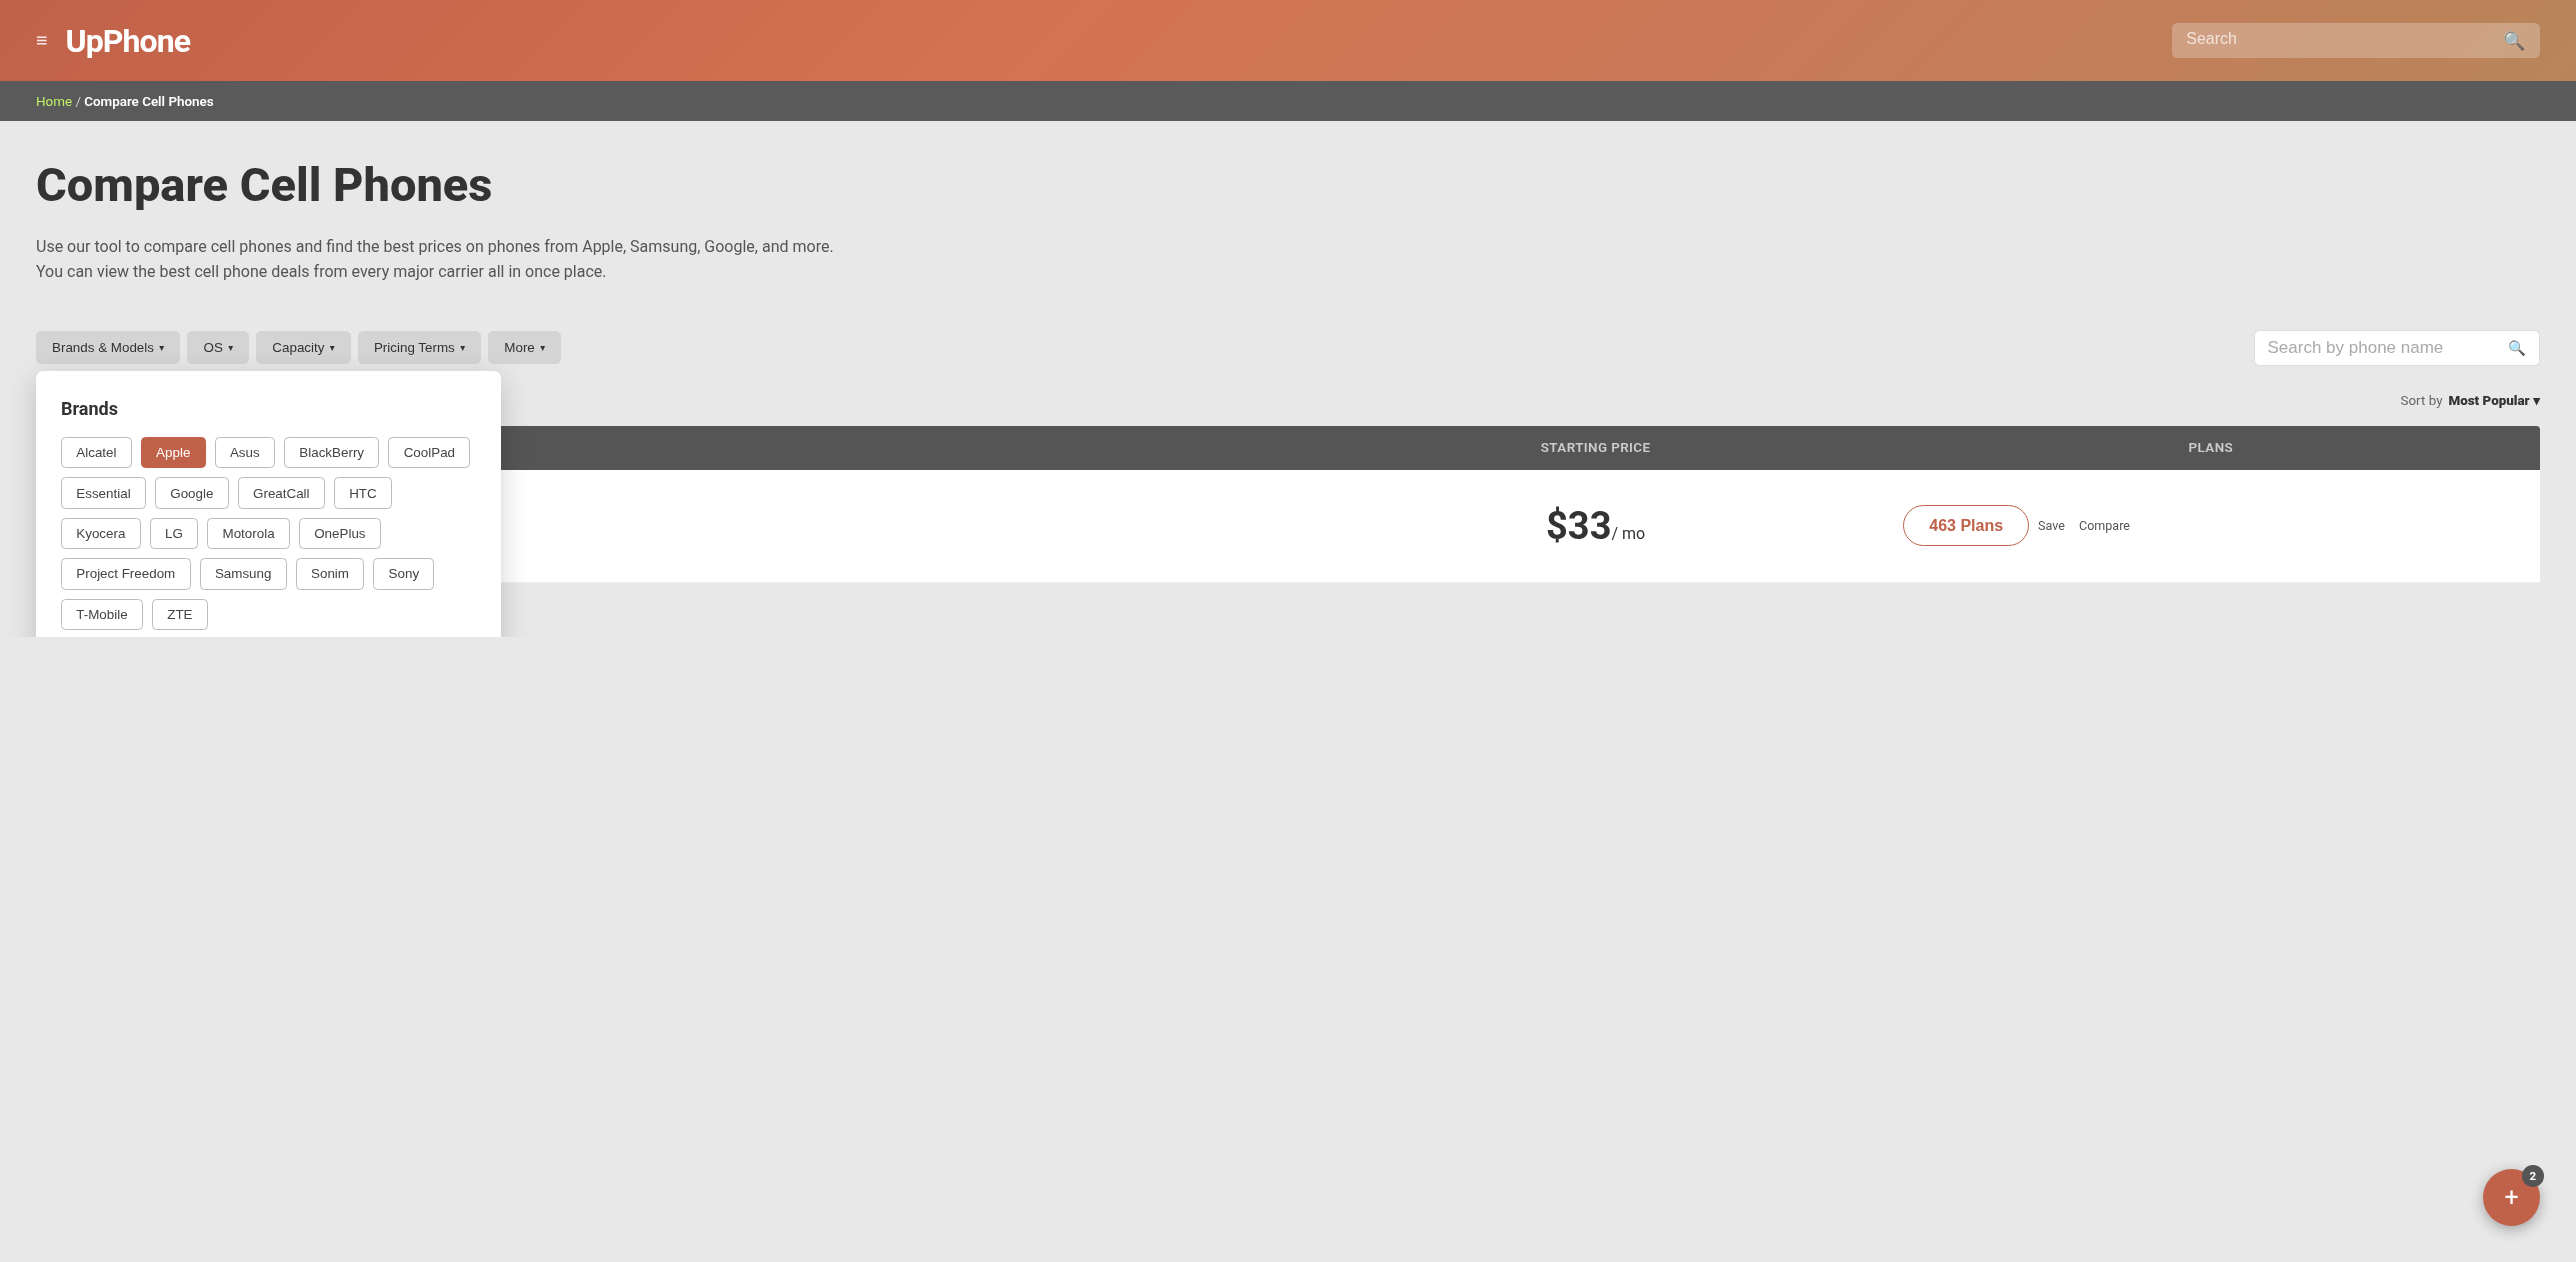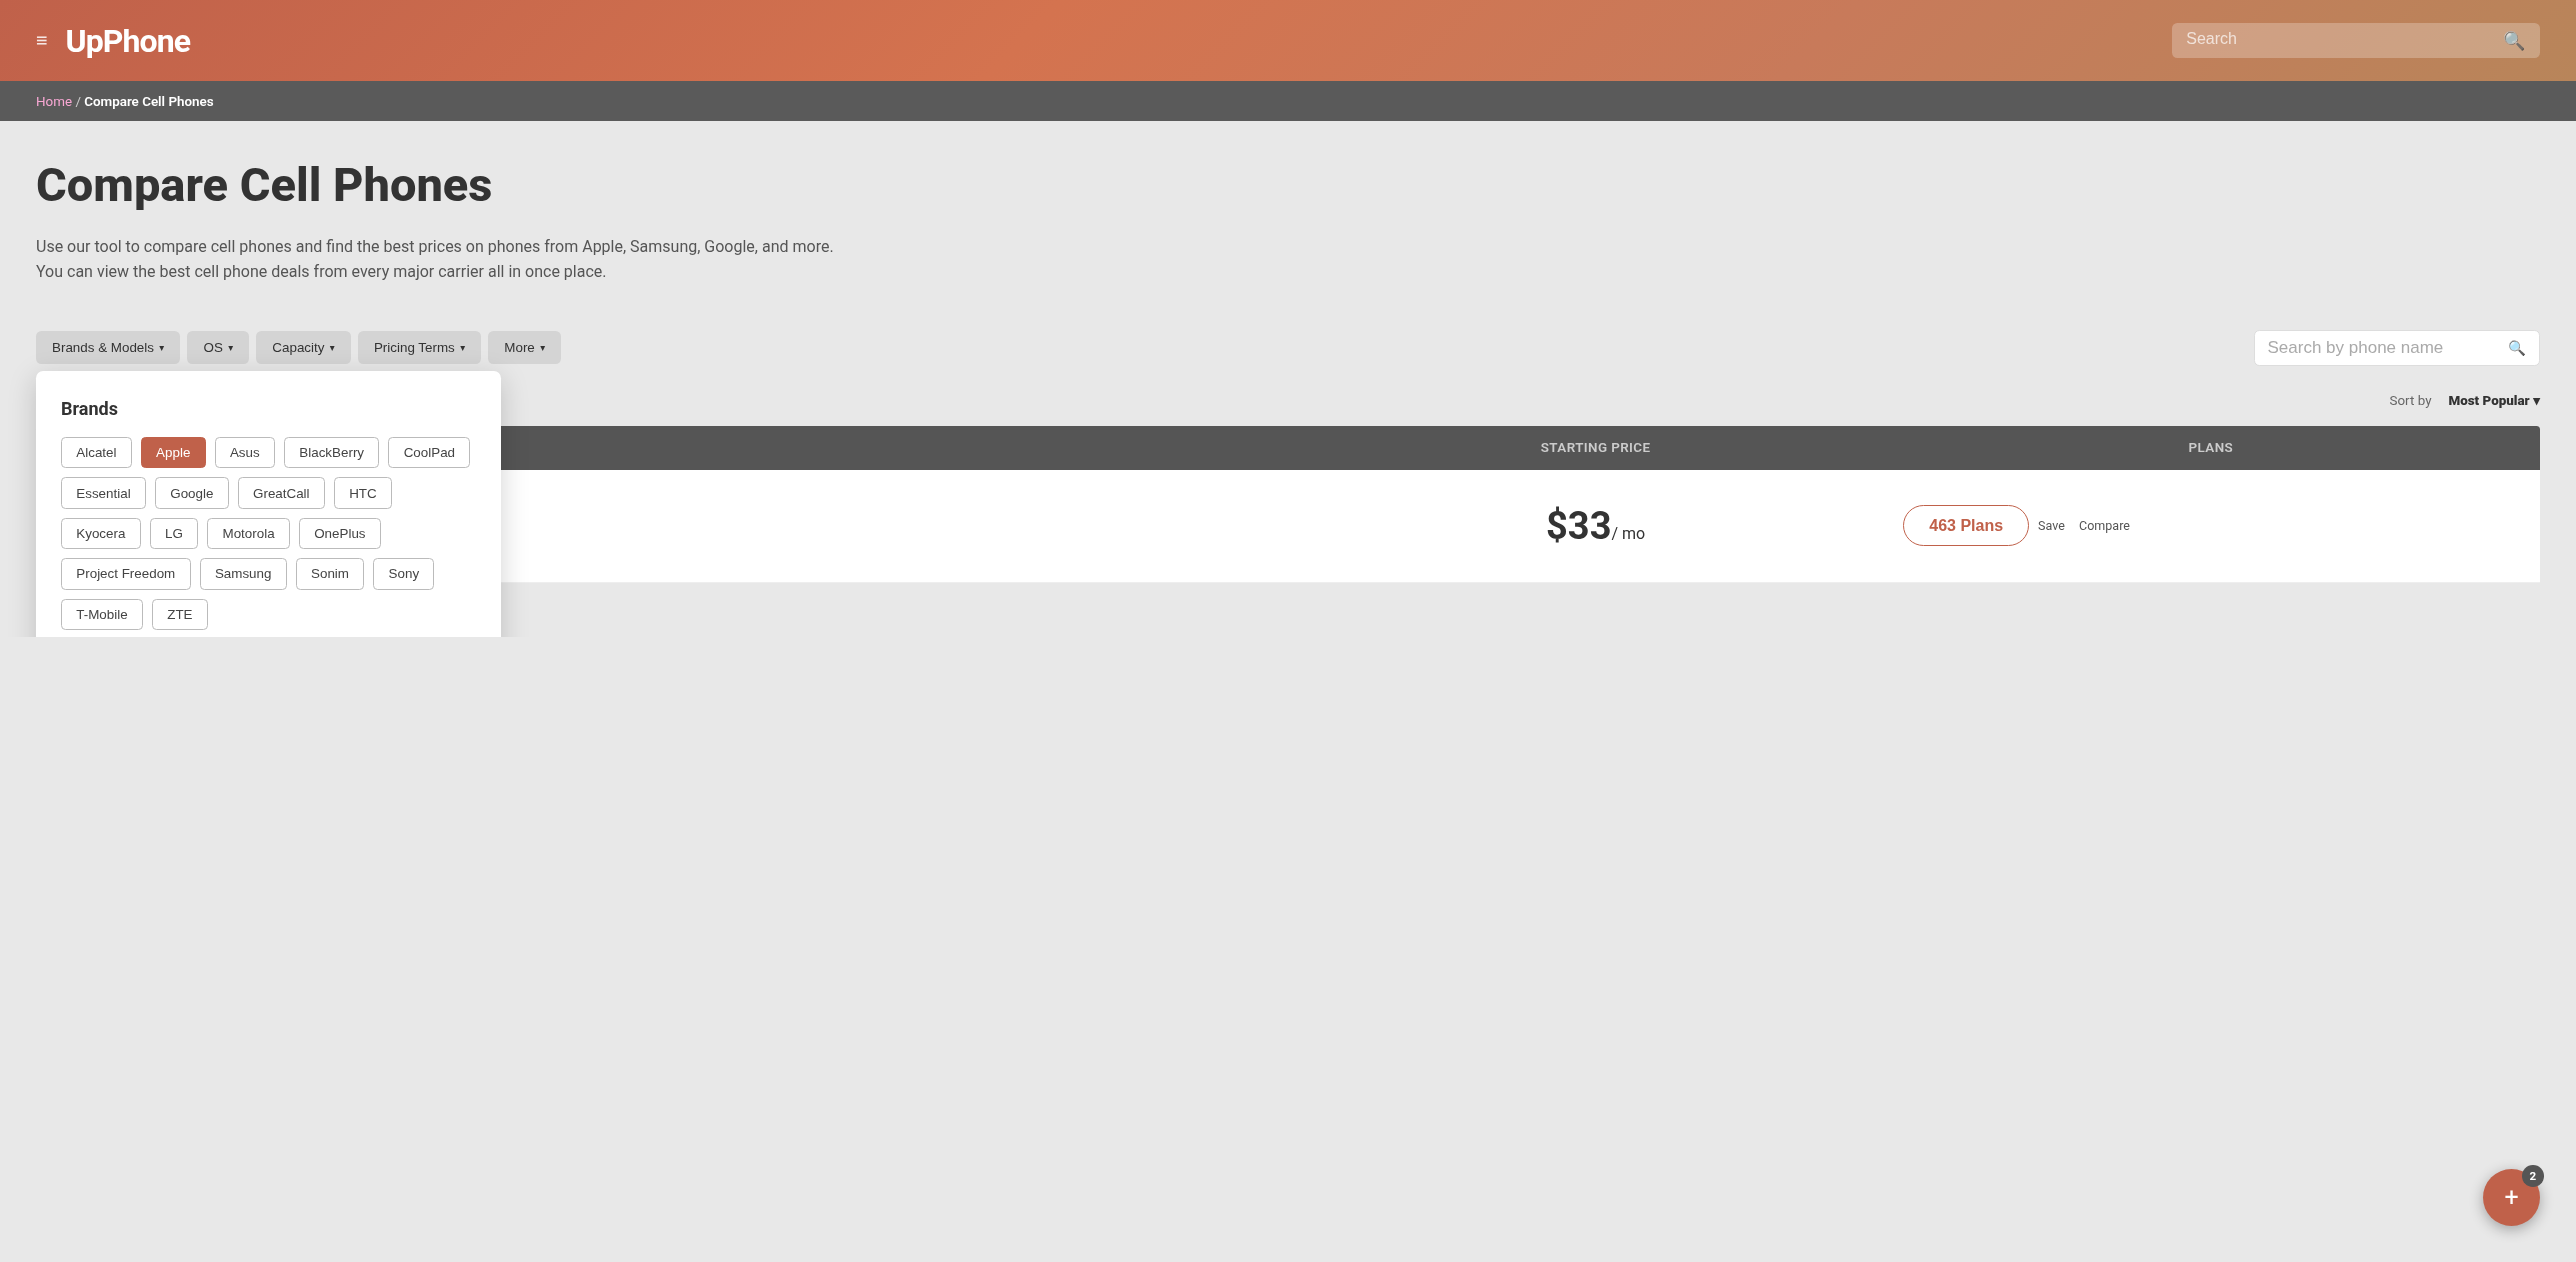--- a/index.html
+++ b/index.html
@@ -50,21 +50,21 @@
     .search-bar input::placeholder { color: rgba(255,255,255,0.7); }
     .search-icon-header { color: rgba(255,255,255,0.8); font-size: 18px; }
 
     
     .breadcrumb-bar {
       background: #5a5a5a;
       padding: 12.5px 36px;
       color: #ccc;
       font-size: 13.4px;
     }
-    .breadcrumb-bar a { color: #f9a8d4; text-decoration: none; }
+    .breadcrumb-bar a { color: #bef264; text-decoration: none; }
     .breadcrumb-bar .current { color: white; font-weight: 600; }
 
     
     .main { padding: 36px 36px 54px; position: relative; }
     .page-title {
       font-size: 47px;
       font-weight: 800;
       color: #333;
       margin-bottom: 21.5px;
     }
@@ -131,21 +131,21 @@
     }
     .table-header-phone { flex: 2; }
     .table-header-price { flex: 1; text-align: center; color: #ccc; font-size: 13.4px; font-weight: 600; text-transform: uppercase; letter-spacing: 0.4px; }
     .table-header-plans { flex: 1; text-align: center; color: #ccc; font-size: 13.4px; font-weight: 600; text-transform: uppercase; letter-spacing: 0.4px; }
 
     
     .sort-bar {
       display: flex;
       justify-content: flex-end;
       align-items: center;
-      gap: 17px;
+      gap: 6px;
       margin-bottom: 12.5px;
       font-size: 13.4px;
       color: #666;
     }
     .sort-bar strong { color: #333; }
     .sort-dropdown { color: #333; font-weight: 700; cursor: pointer; display: flex; align-items: center; gap: 3.6px; }
 
     
     .product-row {
       background: white;

